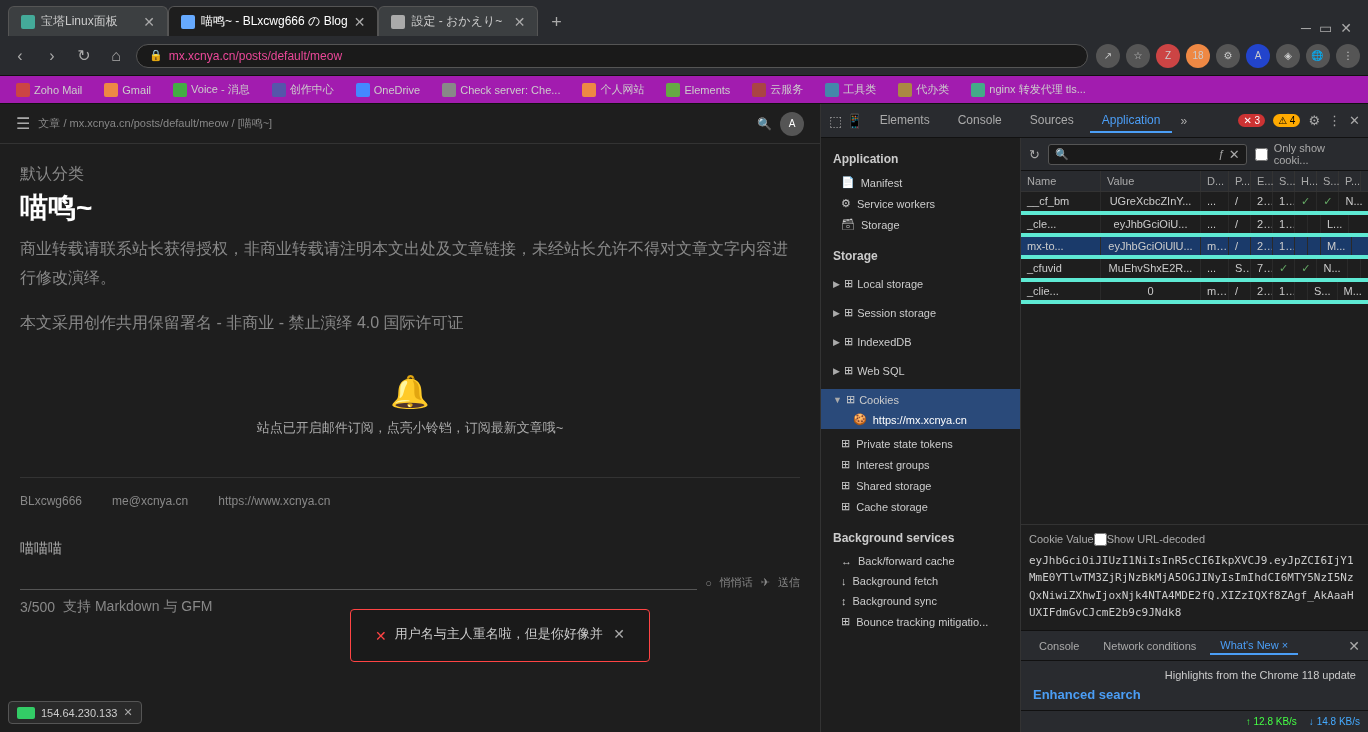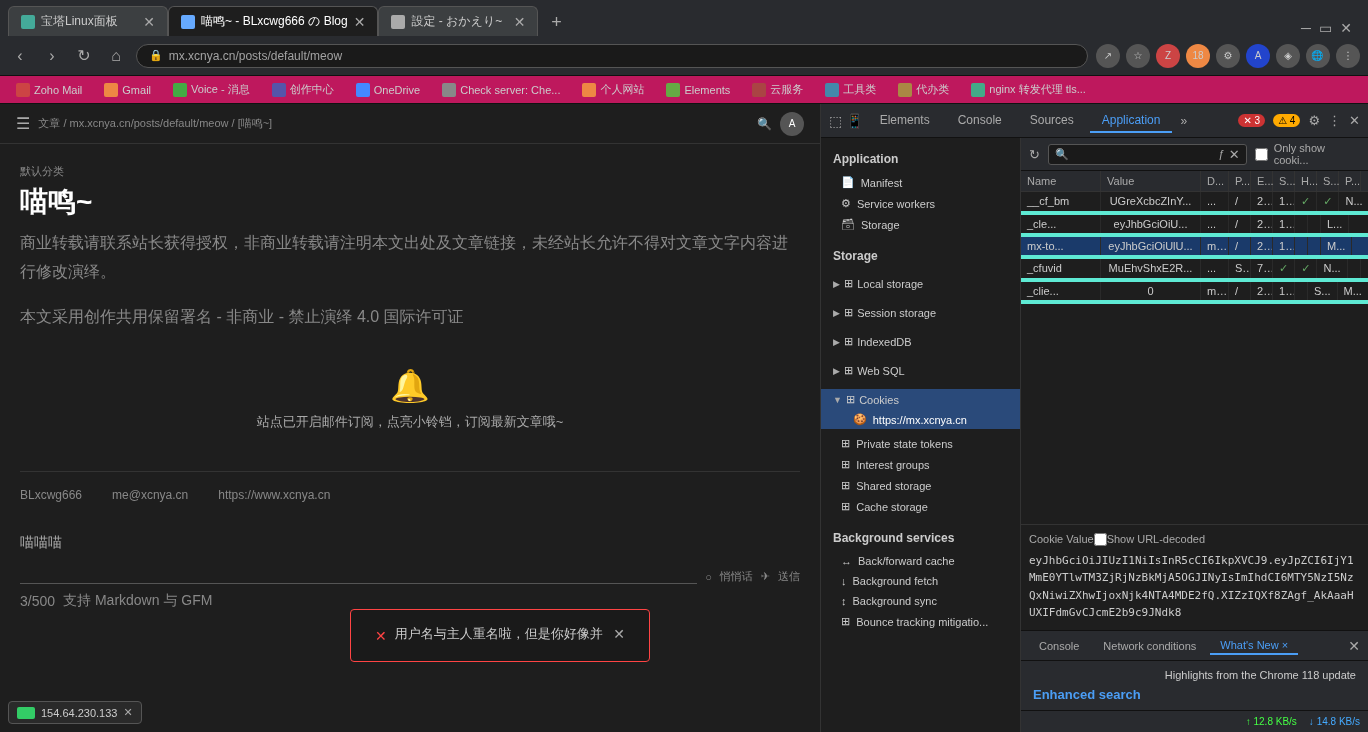--- a/index.html
+++ b/index.html
@@ -15,26 +15,26 @@
     .tab-favicon { width: 14px; height: 14px; background: #666; border-radius: 2px; flex-shrink: 0; }
     .tab-label { overflow: hidden; white-space: nowrap; text-overflow: ellipsis; flex: 1; }
     .tab-close { color: #aaa; font-size: 14px; cursor: pointer; }
     .tab-new { width: 28px; height: 28px; display: flex; align-items: center; justify-content: center; color: #aaa; font-size: 18px; cursor: pointer; margin-left: 4px; }
 
     
     .address-bar { background: #292b2f; display: flex; align-items: center; padding: 4px 8px; gap: 8px; height: 40px; flex-shrink: 0; border-bottom: 1px solid #111; }
     .nav-btn { color: #aaa; font-size: 16px; cursor: pointer; width: 24px; height: 24px; display: flex; align-items: center; justify-content: center; }
     .url-box { flex: 1; background: #1a1a1a; border: 1px solid #555; border-radius: 20px; padding: 4px 12px; color: #ccc; font-size: 12px; display: flex; align-items: center; gap: 6px; }
     .url-lock { color: #aaa; font-size: 11px; }
-    .url-text { flex: 1; color: #a3a3a3; }
+    .url-text { flex: 1; color: #ec4899; }
     .toolbar-icons { display: flex; gap: 6px; align-items: center; }
     .toolbar-icon { width: 24px; height: 24px; background: #555; border-radius: 50%; display: flex; align-items: center; justify-content: center; color: #ccc; font-size: 10px; cursor: pointer; }
 
     
-    .bookmarks-bar { background: #be185d; display: flex; align-items: center; padding: 2px 8px; gap: 6px; height: 28px; flex-shrink: 0; border-bottom: 1px solid #111; overflow: hidden; }
+    .bookmarks-bar { background: #a21caf; display: flex; align-items: center; padding: 2px 8px; gap: 6px; height: 28px; flex-shrink: 0; border-bottom: 1px solid #111; overflow: hidden; }
     .bookmark { display: flex; align-items: center; gap: 4px; padding: 2px 8px; border-radius: 4px; color: #ccc; font-size: 11px; cursor: pointer; white-space: nowrap; }
     .bm-icon { width: 14px; height: 14px; background: #666; border-radius: 2px; flex-shrink: 0; }
 
     
     .main-content { display: flex; flex: 1; overflow: hidden; }
 
     
     .page-content { flex: 1; background: #1a1a1a; display: flex; flex-direction: column; overflow: hidden; position: relative; }
 
     
@@ -253,21 +253,21 @@
       <div class="page-header">
         <span class="hamburger">☰</span>
         <span class="page-header-breadcrumb">文章 / mx.xcnya.cn/posts/default/meow / [喵鸣~]</span>
         <div style="margin-left:auto; display:flex; gap:8px; align-items:center;">
           <span style="color:#aaa;">🔍</span>
           <div class="avatar-icon">A</div>
         </div>
       </div>
 
       <div class="blog-page">
-        <div style="color:#888; font-size:11px; margin-bottom:4px;">默认分类</div>
+        <div style="color:#888; font-size:16px; margin-bottom:4px;">默认分类</div>
         <div class="blog-title">喵鸣~</div>
         <div class="blog-meta">商业转载请联系站长获得授权，非商业转载请注明本文出处及文章链接，未经站长允许不得对文章文字内容进行修改演绎。</div>
         <div class="blog-meta">本文采用创作共用保留署名 - 非商业 - 禁止演绎 4.0 国际许可证</div>
 
         <div class="blog-subscribe">
           <span class="bell-icon">🔔</span>
           <span>站点已开启邮件订阅，点亮小铃铛，订阅最新文章哦~</span>
         </div>
 
         <div class="blog-footer">

